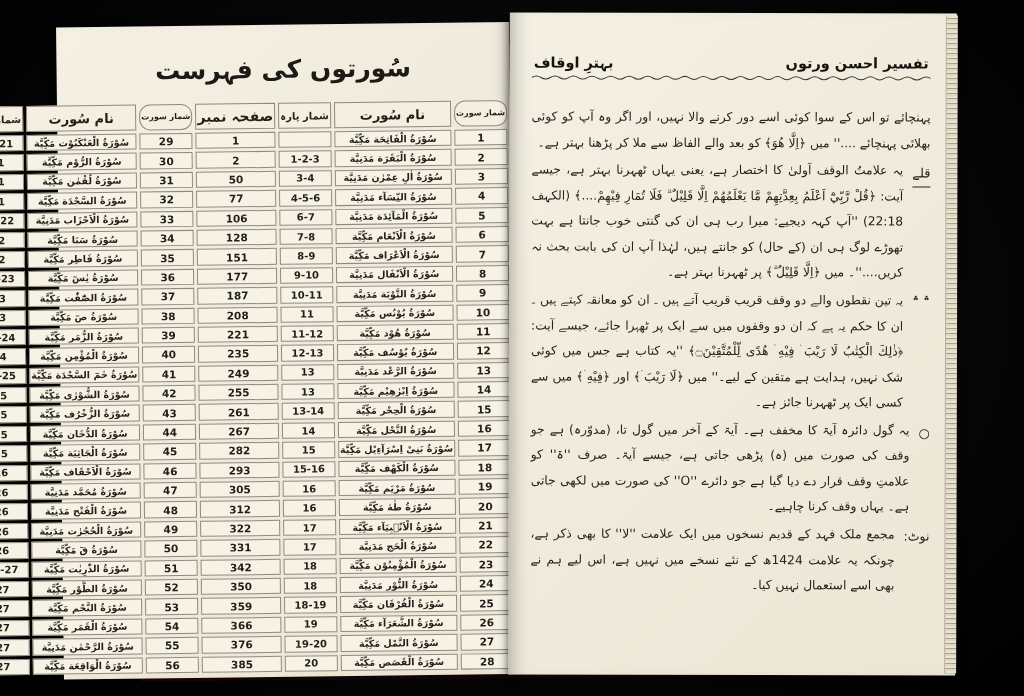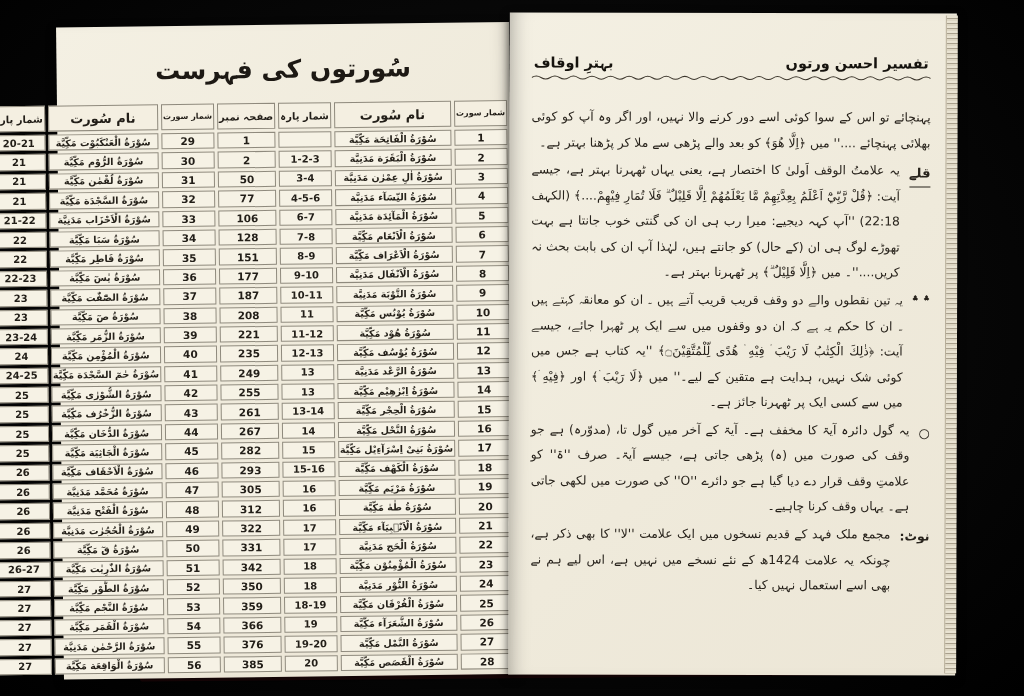--- a/index.html
+++ b/index.html
@@ -41,37 +41,37 @@
   table.surah-table{
     margin:16px auto 0;border-collapse:separate;border-spacing:3px;
     direction:rtl;table-layout:fixed;
   }
   .surah-table th,.surah-table td{
     border:1px solid #8f8a7d;background:#f6f2e5;
     text-align:center;vertical-align:middle;
     padding:0 1px;height:14.4px;overflow:hidden;white-space:nowrap;
   }
   .surah-table th{height:24px;font-weight:bold;background:#f4efe1;}
-  .th-serial{width:28px;font-size:8px;line-height:1.1;}
+  .th-serial{width:28px;font-size:8px;line-height:1.1;border-radius:11px;}
   .th-name{width:97px;font-size:13px;}
   .th-para{width:42px;font-size:10px;}
-  .th-page{width:34px;font-size:10px;}
+  .th-page{width:34px;font-size:14px;}
   td.c-num{font-size:10.5px;font-weight:bold;direction:ltr;}
   td.c-name{font-size:9.5px;font-weight:600;letter-spacing:-0.3px;color:#26221b;}
   td.c-para{font-size:10px;font-weight:bold;direction:ltr;}
   td.c-page{font-size:10.5px;font-weight:bold;direction:ltr;}
   
   .rp-inner{padding:42px 26px 0 22px;}
   .rp-header{display:flex;justify-content:space-between;align-items:flex-end;
     font-size:14.5px;font-weight:bold;color:#16130e;padding:0 2px;}
   .rp-wave{display:block;width:100%;height:10px;margin-top:2px;}
   .rp-body{margin-top:22px;font-size:12.3px;line-height:2.08;text-align:justify;color:#27221b;}
   .para{margin:0 0 2px 0;}
   .para-flex{display:flex;align-items:flex-start;}
-  .para-marker{flex:0 0 auto;margin-left:9px;font-weight:bold;font-size:12.5px;
+  .para-marker{flex:0 0 auto;margin-left:9px;font-weight:normal;font-size:12.5px;
     padding-top:1px;white-space:nowrap;}
   .marker-qila{border-bottom:1.5px solid #27221b;font-size:13px;}
   .marker-muanaqa{letter-spacing:5px;font-size:12px;}
   .marker-circle{font-size:13px;}
   .para-text{flex:1 1 auto;}
 </style>
 </head>
 <body>
 
 <div class="cover-strip"></div>
@@ -353,21 +353,21 @@
   <div class="rp-inner">
     <div class="rp-header">
       <span>تفسیر احسن ورتوں</span>
       <span>بہترِ اوقاف</span>
     </div>
     <svg class="rp-wave" viewBox="0 0 430 10" preserveAspectRatio="none">
       <path id="wave-path" d="M0 5 Q 5 2 10 5 Q 15 8 20 5 Q 25 2 30 5 Q 35 8 40 5 Q 45 2 50 5 Q 55 8 60 5 Q 65 2 70 5 Q 75 8 80 5 Q 85 2 90 5 Q 95 8 100 5 Q 105 2 110 5 Q 115 8 120 5 Q 125 2 130 5 Q 135 8 140 5 Q 145 2 150 5 Q 155 8 160 5 Q 165 2 170 5 Q 175 8 180 5 Q 185 2 190 5 Q 195 8 200 5 Q 205 2 210 5 Q 215 8 220 5 Q 225 2 230 5 Q 235 8 240 5 Q 245 2 250 5 Q 255 8 260 5 Q 265 2 270 5 Q 275 8 280 5 Q 285 2 290 5 Q 295 8 300 5 Q 305 2 310 5 Q 315 8 320 5 Q 325 2 330 5 Q 335 8 340 5 Q 345 2 350 5 Q 355 8 360 5 Q 365 2 370 5 Q 375 8 380 5 Q 385 2 390 5 Q 395 8 400 5 Q 405 2 410 5 Q 415 8 420 5 Q 425 2 430 5" fill="none" stroke="#3c362c" stroke-width="1"></path>
     </svg>
     <div class="rp-body">
       <p class="para">
-        <span class="para-text">پہنچائے تو اس کے سوا کوئی اسے دور کرنے والا نہیں، اور اگر وہ آپ کو کوئی بھلائی پہنچائے ....'' میں ﴿اِلَّا هُوَ﴾ کو بعد والے پڑھی سے ملا کر پڑھنا بہتر ہے۔</span>
+        <span class="para-text">پہنچائے تو اس کے سوا کوئی اسے دور کرنے والا نہیں، اور اگر وہ آپ کو کوئی بھلائی پہنچائے ....'' میں ﴿اِلَّا هُوَ﴾ کو بعد والے الفاظ سے ملا کر پڑھنا بہتر ہے۔</span>
       </p>
       <div class="para para-flex">
         <span class="para-marker marker-qila">قلے</span>
         <span class="para-text">یہ علامتُ الوقف اَولیٰ کا اختصار ہے، یعنی یہاں ٹھہرنا بہتر ہے، جیسے آیت: ﴿قُلْ رَّبِّيْٓ اَعْلَمُ بِعِدَّتِهِمْ مَّا يَعْلَمُهُمْ اِلَّا قَلِيْلٌ ۗ فَلَا تُمَارِ فِيْهِمْ....﴾ (الکہف 22:18) ''آپ کہہ دیجیے: میرا رب ہی ان کی گنتی خوب جانتا ہے بہت تھوڑے لوگ ہی ان (کے حال) کو جانتے ہیں، لہٰذا آپ ان کی بابت بحث نہ کریں....''۔ میں ﴿اِلَّا قَلِيْلٌ ۗ﴾ پر ٹھہرنا بہتر ہے۔</span>
       </div>
       <div class="para para-flex">
         <span class="para-marker marker-muanaqa">؞ ؞</span>
         <span class="para-text">یہ تین نقطوں والے دو وقف قریب قریب آتے ہیں ۔ ان کو معانقہ کہتے ہیں ۔ ان کا حکم یہ ہے کہ ان دو وقفوں میں سے ایک پر ٹھہرا جائے، جیسے آیت: ﴿ذٰلِكَ الْكِتٰبُ لَا رَيْبَ ۛ فِيْهِ ۛ هُدًى لِّلْمُتَّقِيْنَ۝﴾ ''یہ کتاب ہے جس میں کوئی شک نہیں، ہدایت ہے متقین کے لیے۔'' میں ﴿لَا رَيْبَ ۛ﴾ اور ﴿فِيْهِ ۛ﴾ میں سے کسی ایک پر ٹھہرنا جائز ہے۔</span>
       </div>
       <div class="para para-flex">

